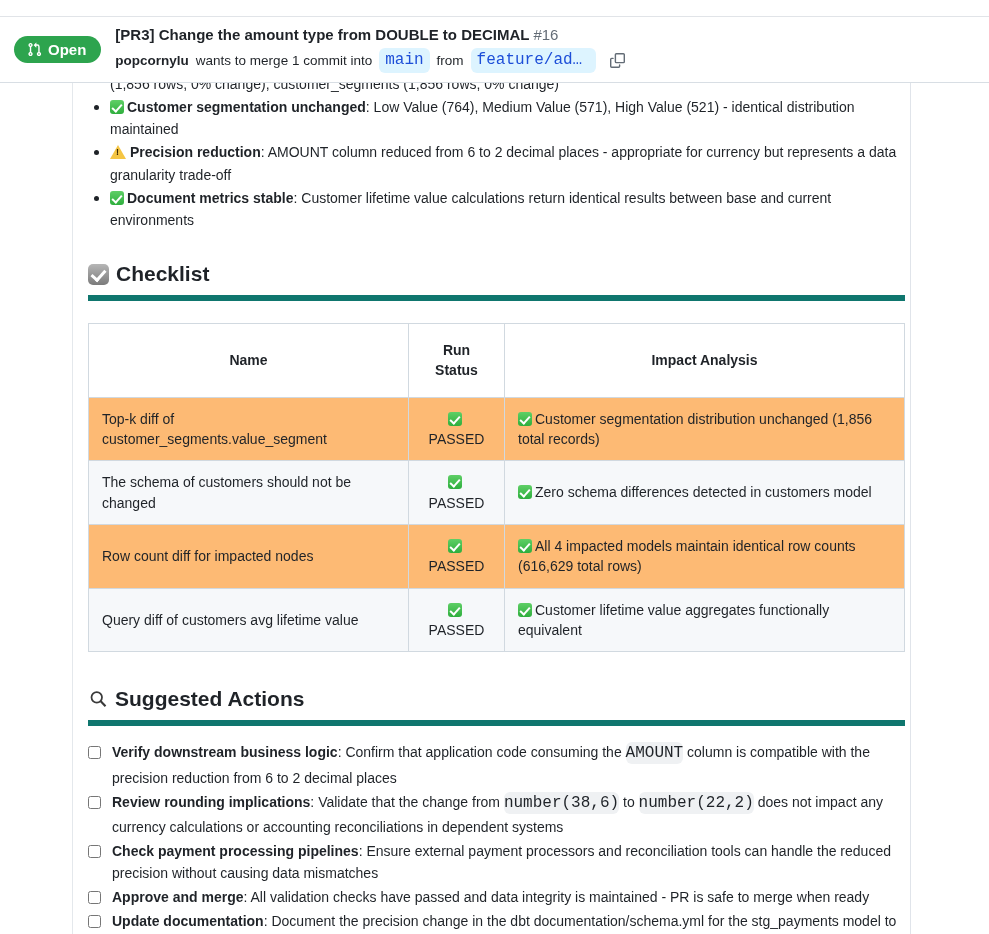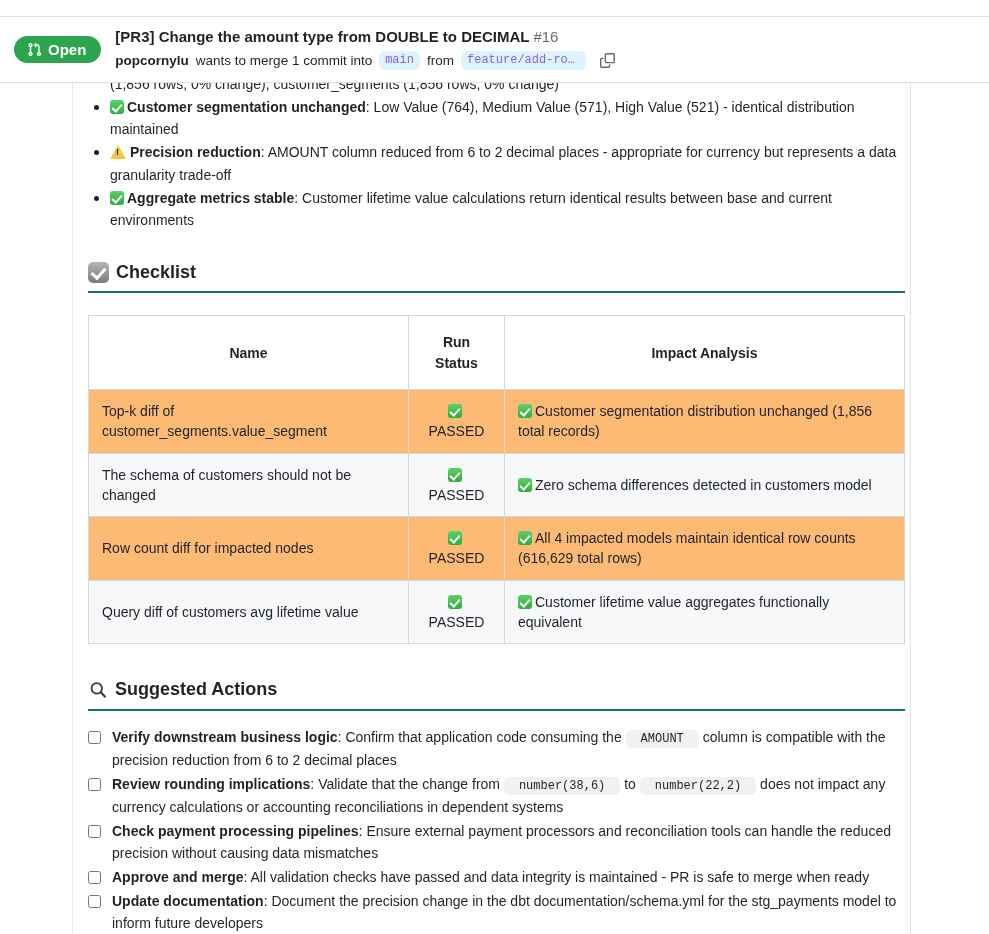--- a/index.html
+++ b/index.html
@@ -37,23 +37,23 @@
   }
   .state-badge svg { display:block; }
 
   .pr-headtext { display: flex; flex-direction: column; justify-content: center; gap: 3px; min-width:0; }
   .pr-title-row { font-size: 15px; font-weight: 700; color:#1f2328; white-space: nowrap; line-height: 1.25; }
   .pr-number { font-weight: 400; color: #636c76; }
   .pr-sub-row { font-size: 13.5px; color: #1f2328; display: flex; align-items: center; gap: 7px; white-space: nowrap; line-height:1.3; }
   .pr-author { font-weight: 700; }
   .branch-chip {
     font-family: "Liberation Mono", monospace;
-    font-size: 12px;
+    font-size: 16px;
     background: #ddf4ff;
-    color: #8b5cf6;
+    color: #1d4ed8;
     border-radius: 6px;
     padding: 2px 6px;
     max-width: 125px;
     overflow: hidden; text-overflow: ellipsis; white-space: nowrap;
     display:inline-block; vertical-align: middle;
   }
   .copy-btn {
     margin-left: 4px; display:inline-flex; align-items:center; justify-content:center;
     width: 22px; height: 22px; color:#636c76; background:none; border:none; padding:0; cursor:pointer;
   }
@@ -109,24 +109,24 @@
     border-bottom: 14px solid #f5c543; position: relative;
   }
   .warn::after {
     content:"!"; position:absolute; left:-2px; top:3px; font-size:9px; font-weight:700; color:#3d2a00;
     line-height:1;
   }
 
   
   .section-head {
     display: flex; align-items: center; gap: 7px;
-    font-size: 18px; font-weight: 600; color:#1f2328;
+    font-size: 21px; font-weight: 600; color:#1f2328;
     margin-top: 30px; margin-bottom: 0;
     padding-bottom: 8px;
-    border-bottom: 2px solid #0f766e;
+    border-bottom: 6px solid #0f766e;
     line-height: 1.25;
   }
   .ico-ballot {
     display:inline-block; width: 21px; height: 21px; border-radius: 5px;
     background: linear-gradient(180deg,#b6b6b6 0%,#7b7b7b 100%);
     position: relative; flex:0 0 auto;
   }
   .ico-ballot::after {
     content:""; position:absolute; left:6px; top:3.5px;
     width:6px; height:11px; border: solid #fff; border-width: 0 3px 3px 0;
@@ -171,24 +171,24 @@
   .task-box {
     position: absolute; left: 0; top: 5px;
     width: 13px; height: 13px;
     border: 1.3px solid #6e7781; border-radius: 2px;
     background: #fff;
     padding:0; margin:0;
     cursor: pointer;
   }
   code.inline {
     font-family: "Liberation Mono", monospace;
-    font-size: 12px;
+    font-size: 16px;
     background: #eff1f3;
     border-radius: 6px;
-    padding: 2px 15px;
+    padding: 2px 0;
     white-space: nowrap;
   }
 </style>
 </head>
 <body>
 
 <div id="app">
 
   <div class="pr-header">
     <span class="state-badge">
@@ -229,21 +229,21 @@
         <li>
           <span class="gcheck"></span><span class="em">Row count stability</span><span>: customers (1,856 rows, 0% change), orders (280,844 rows, 0% change), customer_order_pattern (1,856 rows, 0% change), customer_segments (1,856 rows, 0% change)</span>
         </li>
         <li>
           <span class="gcheck"></span><span class="em">Customer segmentation unchanged</span><span>: Low Value (764), Medium Value (571), High Value (521) - identical distribution maintained</span>
         </li>
         <li>
           <span class="warn"></span><span class="em">Precision reduction</span><span>: AMOUNT column reduced from 6 to 2 decimal places - appropriate for currency but represents a data granularity trade-off</span>
         </li>
         <li>
-          <span class="gcheck"></span><span class="em">Aggregate metrics stable</span><span>: Customer lifetime value calculations return identical results between base and current environments</span>
+          <span class="gcheck"></span><span class="em">Document metrics stable</span><span>: Customer lifetime value calculations return identical results between base and current environments</span>
         </li>
       </ul>
 
       <h2 class="section-head">
         <span class="ico-ballot"></span>
         <span>Checklist</span>
       </h2>
 
       <table class="checklist">
         <thead>

